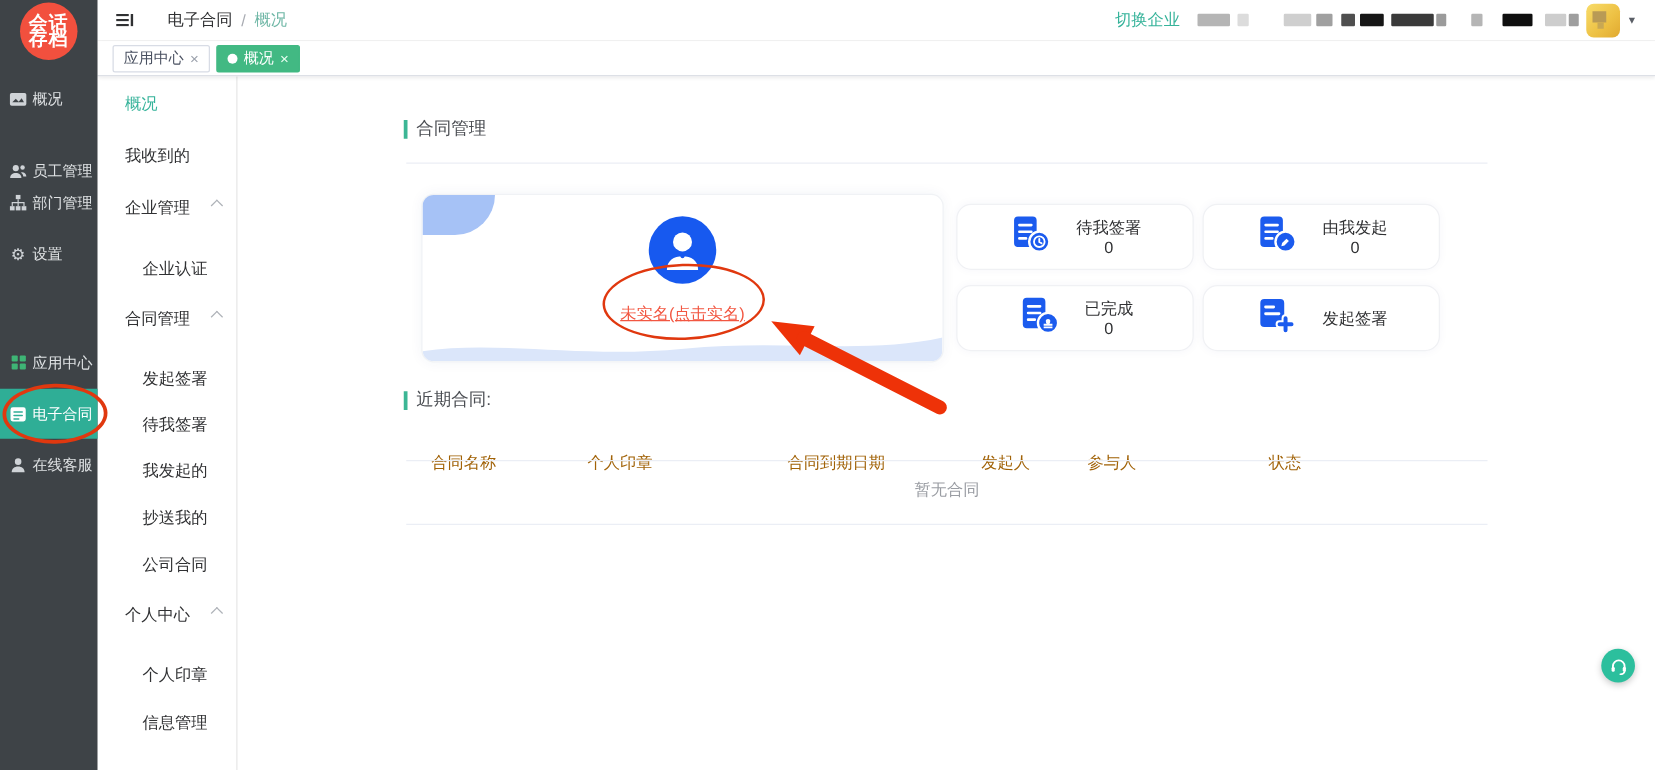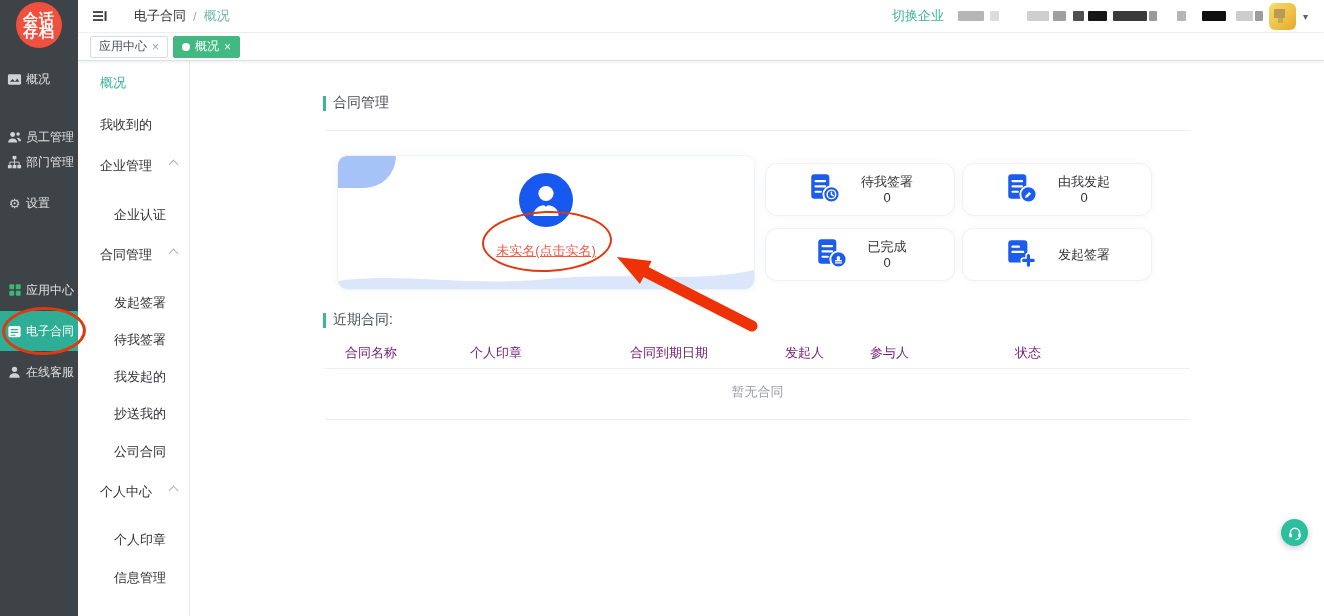--- a/index.html
+++ b/index.html
@@ -70,22 +70,22 @@
   .rn-avatar { position:absolute; left:50%; top:16px; transform:translateX(-50%); }
   .rn-status { position:absolute; left:0; top:86px; width:100%; text-align:center; font-size:13px; color:#f25742;text-decoration:underline; }
   .wave { position:absolute; left:0; bottom:0; width:100%; height:24px; }
 
   .stat-card { position:absolute; width:190px; height:53px; border:1px solid #f0f1f4; border-radius:12px;
     box-shadow:0 0 8px rgba(31,58,115,.04); display:flex; align-items:center; justify-content:center;
     gap:20px; cursor:pointer; background:#fff; }
   .stat-label { font-size:13px; color:#303133; text-align:center; line-height:17px; }
   .stat-value { font-size:13px; color:#303133; text-align:center; line-height:16px; }
 
-  .table-header { position:absolute; left:135px; top:283px; width:865px; display:flex;
-    font-size:13px; color:#701a75; font-weight:500;align-items:center; }
+  .table-header { position:absolute; left:135px; top:300px; width:865px; display:flex;
+    font-size:13px; color:#a16207; font-weight:500;align-items:center; }
   .th { flex:0 0 auto; }
   .th0{ width:145px; padding-left:20px; } .th1{ width:160px; } .th2{ width:155px; }
   .th3{ width:85px; } .th4{ width:145px; } .th5{ flex:1 1 auto; }
   .empty-text { position:absolute; left:135px; top:322px; width:865px; text-align:center;
     font-size:13px; color:#9a9da3; }
 
   
   .ellipse { position:absolute; border:3px solid #e0380f; border-radius:50%; pointer-events:none; z-index:60; }
   .ellipse.sidebar-ellipse { left:2px; top:307px; width:84px; height:48px; transform:rotate(-1deg); }
   .ellipse.realname-ellipse { left:482px; top:211px; width:130px; height:61px; border-width:2.5px; transform:rotate(-2deg); }

